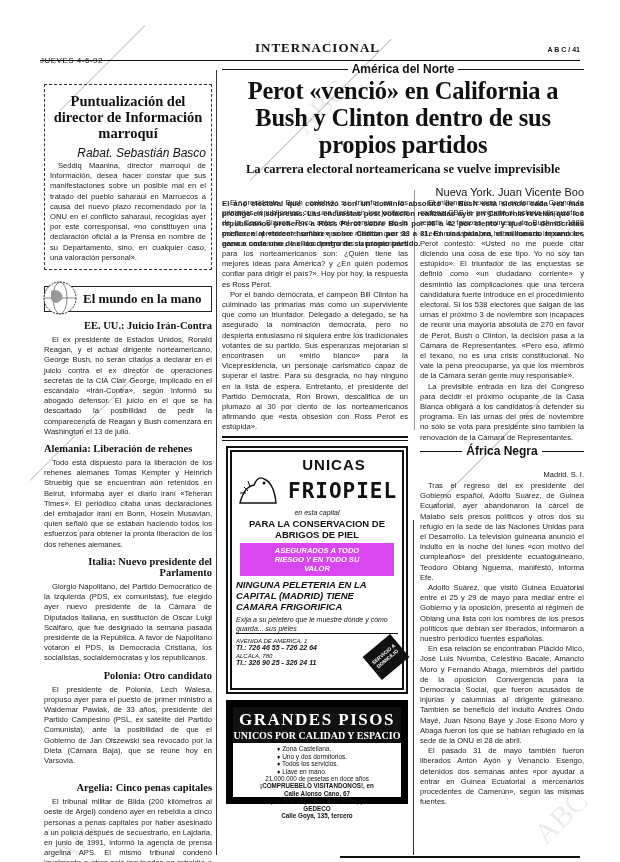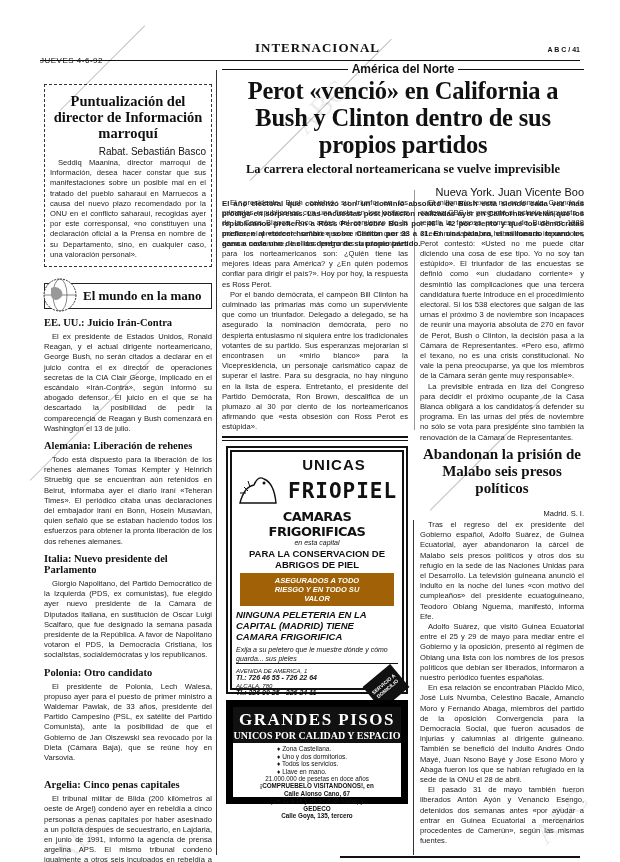--- a/index.html
+++ b/index.html
@@ -6,21 +6,21 @@
   html, body { width: 620px; height: 862px; background: #fff; overflow: hidden; }
   body { position: relative; font-family: "Liberation Sans", sans-serif; color: #111; }
   .abs { position: absolute; }
   .serif { font-family: "Liberation Serif", "DejaVu Serif", serif; }
   .body-text { font-size: 7.6px; line-height: 10.2px; text-align: justify; color: #222; }
   .body-text p { text-indent: 8px; }
   .hdr-rule { position: absolute; left: 40px; top: 60px; width: 540px; height: 1px; background: #111; }
   .vrule { position: absolute; width: 1px; background: #333; }
   .section-tag { display: flex; align-items: center; gap: 4px; font-size: 12px; font-weight: bold; }
   .section-tag .line { flex: 1; height: 1px; background: #111; }
-  .h-left { font-family: "Liberation Serif", serif; font-weight: bold; font-size: 10.5px; text-align: left; margin: 6px 0 4px; }
+  .h-left { font-family: "Liberation Serif", serif; font-weight: bold; font-size: 10.5px; text-align: right; margin: 6px 0 4px; }
   .ad-border { border: 5px solid #111; background: #fff; }
   .watermark { position: absolute; font-family: "Liberation Serif", serif; font-size: 30px; color: rgba(0,0,0,0.08); transform: rotate(-45deg); pointer-events: none; }
   .wline { position: absolute; height: 1px; background: rgba(0,0,0,0.25); transform-origin: left center; pointer-events: none; }
 </style>
 </head>
 <body>
 
 <div class="abs" style="left:40px; top:40px; width:540px; height:20px;">
   <span class="abs" style="left:0; top:16px; font-size:8px; letter-spacing:0.5px;">JUEVES 4-6-92</span>
   <span class="abs serif" style="left:215px; top:0; font-size:13px; font-weight:bold; letter-spacing:1px;">INTERNACIONAL</span>
@@ -29,21 +29,21 @@
 <div class="hdr-rule"></div>
 
 <div class="vrule" style="left:216px; top:70px; height:785px;"></div>
 <div class="vrule" style="left:414px; top:190px; height:240px; background:#999;"></div>
 <div class="vrule" style="left:413px; top:520px; height:335px;"></div>
 
 <div class="abs" style="left:44px; top:84px; width:168px;">
 
   <div style="border:1px dashed #333; padding:4px 5px 6px; position:relative;">
     <div class="serif" style="font-size:14.5px; font-weight:bold; line-height:16px; text-align:center; margin:4px 0 5px;">Puntualización del director de Información marroquí</div>
-    <div style="font-size:10px; text-align:right; margin-bottom:1px;">Rabat. Sebastián Basco</div>
+    <div style="font-size:12px; text-align:right; margin-bottom:1px;font-style:italic;">Rabat. Sebastián Basco</div>
     <div class="body-text">
         <p>Seddiq Maanina, director marroquí de Información, desea hacer constar que sus manifestaciones sobre un posible mal en el tratado del pueblo saharaui en Marruecos a causa del nuevo plazo recomendado por la ONU en el conflicto saharaui, recogidas ayer por este corresponsal, «no constituyen una declaración oficial a la Prensa en nombre de su Departamento, sino, en cualquier caso, una valoración personal».</p>
       </div>
   </div>
 
   <div style="margin-top:16px; border:1.5px solid #222; height:26px; position:relative; display:flex; align-items:center;">
     <svg width="38" height="38" viewBox="0 0 38 38" style="position:absolute; left:-4px; top:-8px;">
       <circle cx="19" cy="19" r="16" fill="#fff" stroke="#333" stroke-width="1" stroke-dasharray="2 1"></circle>
       <ellipse cx="19" cy="19" rx="7" ry="16" fill="none" stroke="#555" stroke-width="0.7"></ellipse>
       <line x1="3" y1="19" x2="35" y2="19" stroke="#555" stroke-width="0.7"></line>
@@ -111,24 +111,23 @@
 <div class="abs ad-border" style="left:226px; top:446px; width:182px; height:248px; border-style:double; border-width:6px; padding:4px 4px;">
   <div style="text-align:center; font-size:15px; font-weight:bold; letter-spacing:1px; margin-left:34px;">UNICAS</div>
   <div style="display:flex; align-items:center;">
     <svg width="44" height="36" viewBox="0 0 44 36">
       <path d="M4 30 q4-16 14-18 q4-10 10-6 q10 4 12 24z" fill="none" stroke="#111" stroke-width="1.4"></path>
       <path d="M8 14 l4 4 M12 8 l2 6 M4 20 l6 0" stroke="#111" stroke-width="1"></path>
       <circle cx="28" cy="10" r="1.5" fill="#111"></circle>
     </svg>
     <div style="font-family:'DejaVu Sans Mono', monospace; font-weight:bold; font-size:21px; margin-left:8px; letter-spacing:1px;">FRIOPIEL</div>
   </div>
-  <div style="text-align:center; font-size:13px; font-weight:bold; font-family:'DejaVu Sans', sans-serif; letter-spacing:-0.5px;">CAMARAS FRIGORIFICAS</div>
   <div style="text-align:center; font-size:7px; font-style:italic;">en esta capital</div>
   <div style="text-align:center; font-size:9.5px; font-weight:bold; line-height:11px; margin-top:2px; padding:0 10px;">PARA LA CONSERVACION DE ABRIGOS DE PIEL</div>
-  <div style="background:#a16207; color:#fff; text-align:center; font-size:7.5px; font-weight:bold; font-style:italic; padding:3px 24px; margin:3px 4px;">ASEGURADOS A TODO RIESGO Y EN TODO SU VALOR</div>
+  <div style="background:#d946ef; color:#fff; text-align:center; font-size:7.5px; font-weight:bold; font-style:italic; padding:3px 24px; margin:3px 4px;">ASEGURADOS A TODO RIESGO Y EN TODO SU VALOR</div>
   <div style="font-size:9.5px; font-weight:bold; font-style:italic; line-height:11px; padding-right:10px;">NINGUNA PELETERIA EN LA CAPITAL (MADRID) TIENE CAMARA FRIGORIFICA</div>
   <div style="font-size:7px; font-style:italic; line-height:9px; margin-top:3px; border-bottom:1px solid #111;">Exija a su peletero que le muestre dónde y cómo guarda... sus pieles</div>
   <div style="position:relative; margin-top:4px;">
     <div style="font-size:6px; font-style:italic;">AVENIDA DE AMERICA, 1</div>
     <div style="font-size:7px; font-weight:bold; font-style:italic;">Tl.: 726 46 55 - 726 22 64</div>
     <div style="font-size:6px; font-style:italic; margin-top:2px;">ALCALA, 780</div>
     <div style="font-size:7px; font-weight:bold; font-style:italic;">Tl.: 326 90 25 - 326 24 11</div>
     <div style="position:absolute; right:-6px; top:4px; width:36px; height:30px; background:#111; color:#fff; font-size:5px; font-weight:bold; text-align:center; transform:rotate(-40deg); padding-top:8px; line-height:6px;">SERVICIO A DOMICILIO</div>
   </div>
 </div>
@@ -148,21 +147,25 @@
     <div>21.000.000 de pesetas en doce años</div>
     <div style="font-weight:bold;">¡COMPRUEBELO VISITANDONOS!, en</div>
     <div style="font-weight:bold;">Calle Alonso Cano, 67</div>
     <div>(De 11 a 14 y de 17 a 20 horas) y</div>
     <div style="font-weight:bold;">GEDECO</div>
     <div style="font-weight:bold;">Calle Goya, 135, tercero</div>
   </div>
 </div>
 
 <div class="abs" style="left:420px; top:444px; width:164px;">
-  <h2 class="serif" style="font-size:15px; line-height:17px; text-align:center; font-weight:bold; margin-top:2px;">Abandonan la prisión de Malabo seis presos políticos</h2>
+  <div class="section-tag" style="font-size:12px;">
+    <span class="line"></span>
+    <span>África Negra</span>
+    <span class="line"></span>
+  </div>
   <div style="font-size:7.5px; text-align:right; margin-top:12px;">Madrid. S. I.</div>
   <div class="body-text" style="margin-top:2px;">
     <p>Tras el regreso del ex presidente del Gobierno español, Adolfo Suárez, de Guinea Ecuatorial, ayer abandonaron la cárcel de Malabo seis presos políticos y otros dos su refugio en la sede de las Naciones Unidas para el Desarrollo. La televisión guineana anunció el indulto en la noche del lunes «con motivo del cumpleaños» del presidente ecuatoguineano, Teodoro Obiang Nguema, manifestó, informa Efe.</p>
     <p>Adolfo Suárez, que visitó Guinea Ecuatorial entre el 25 y 29 de mayo para mediar entre el Gobierno y la oposición, presentó al régimen de Obiang una lista con los nombres de los presos políticos que debían ser liberados, informaron a nuestro periódico fuentes españolas.</p>
     <p>En esa relación se encontraban Plácido Micó, José Luis Nvumba, Celestino Bacale, Amancio Moro y Fernando Abaga, miembros del partido de la oposición Convergencia para la Democracia Social, que fueron acusados de injurias y calumnias al dirigente guineano. También se benefició del indulto Andrés Ondo Mayé, Juan Nsono Bayé y José Esono Moro y Abaga fueron los que se habían refugiado en la sede de la ONU el 28 de abril.</p>
     <p>El pasado 31 de mayo también fueron liberados Antón Ayón y Venancio Esengo, detenidos dos semanas antes «por ayudar a entrar en Guinea Ecuatorial a mercenarios procedentes de Camerún», según las mismas fuentes.</p>
   </div>
 </div>
 
 <div class="abs" style="left:340px; top:856px; width:240px; height:2px; background:#111;"></div>

